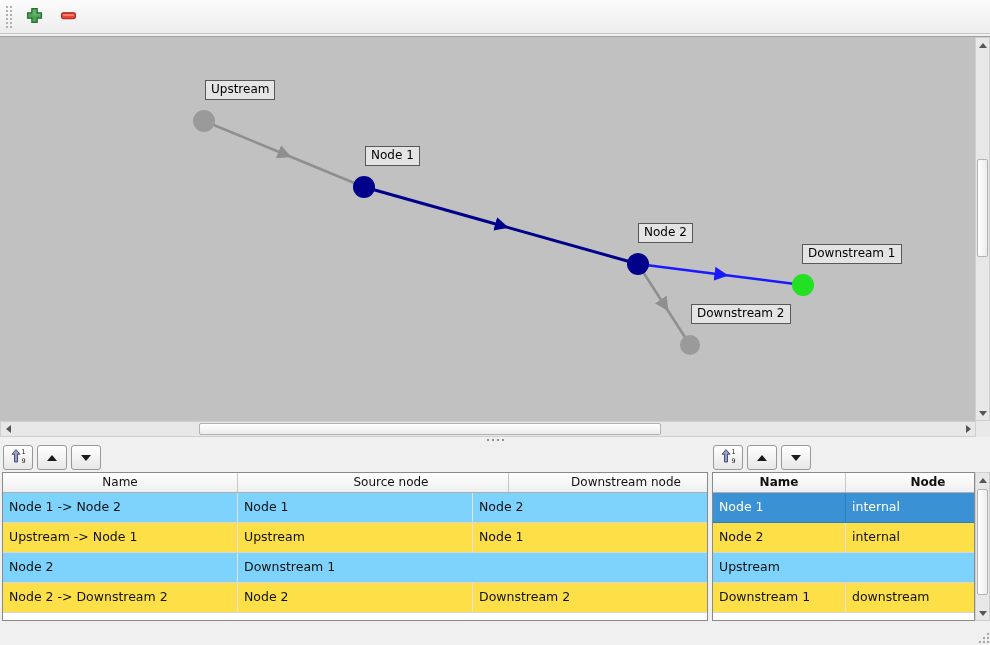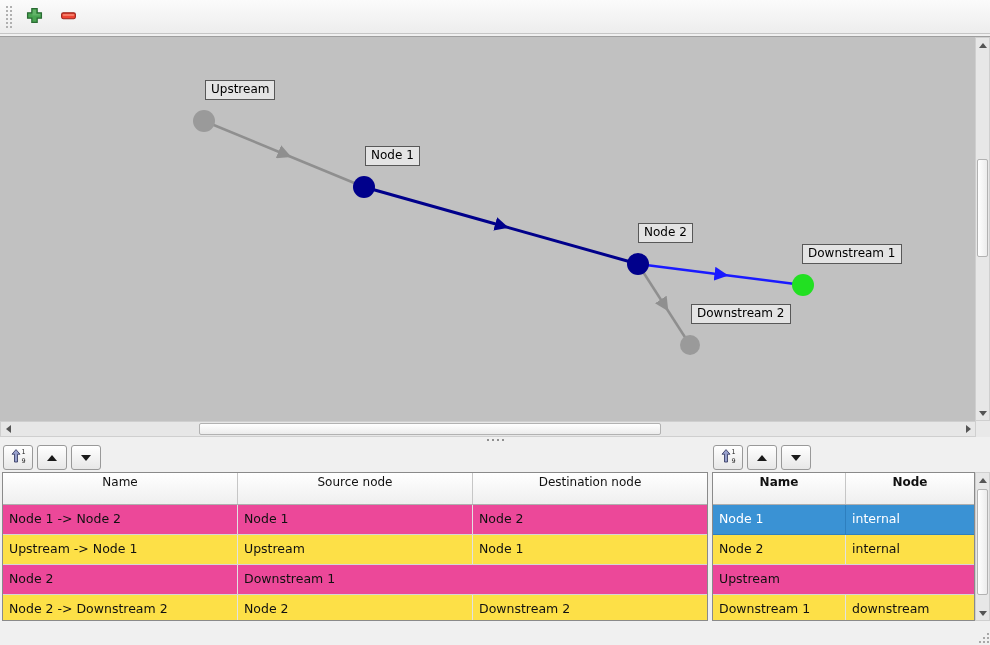--- a/index.html
+++ b/index.html
@@ -48,25 +48,25 @@
   .tool-group.right-tools { left:713px; }
   .sm-btn { width:30px; height:25px; border:1px solid #999; border-radius:3px; background:linear-gradient(#ffffff,#e7e7e7); display:flex; align-items:center; justify-content:center; }
   .tri-black-up { width:0;height:0;border-left:5px solid transparent;border-right:5px solid transparent;border-bottom:6px solid #1a1a1a; }
   .tri-black-down { width:0;height:0;border-left:5px solid transparent;border-right:5px solid transparent;border-top:6px solid #1a1a1a; }
 
   
   .tables-row { position:relative; height:149px; }
   .dtable { position:absolute; top:0; height:149px; background:#fff; border:1px solid #8a8a8a; overflow:hidden; }
   .dtable.left { left:2px; width:706px; }
   .dtable.right { left:712px; width:263px; }
-  .thead { display:grid; height:32px; background:linear-gradient(#ffffff,#efefef); border-bottom:1px solid #aeaeae; }
+  .thead { display:grid; height:20px; background:linear-gradient(#ffffff,#efefef); border-bottom:1px solid #aeaeae;gap:36px; }
   .th { font-size:12px; text-align:center; line-height:19px; border-right:1px solid #c6c6c6; overflow:hidden; }
   .th:last-child { border-right:none; }
   .dtable.right .th { font-weight:bold; }
-  .trow { display:grid; height:30px; border-bottom:1px solid #d6d6d6; background:#ec4899; }
+  .trow { display:grid; height:30px; border-bottom:1px solid #d6d6d6; background:#7dd3fc; }
   .trow.alt { background:#fde047; }
   .td { padding:0 6px; line-height:28px; font-size:12.5px; border-right:1px solid #e2e2e2; white-space:nowrap; overflow:hidden; }
   .td:last-child { border-right:none; }
   .cols3 { grid-template-columns:235px 235px 1fr; }
   .cols2 { grid-template-columns:133px 1fr; }
   .trow.selected { background:#3a92d4; color:#fff; border-bottom:1px solid #2d7fbf; }
   .trow.selected .td { border-right-color:#2d7fbf; }
   .sb-table { left:975px; top:0; width:15px; height:149px; }
   .sb-table .sb-btn { left:0; width:13px; height:14px; }
   .sb-table .sb-btn.up { top:0; } .sb-table .sb-btn.down { bottom:0; }
@@ -192,21 +192,21 @@
       </button>
   </div>
 </div>
 
 <div class="tables-row">
 
   <div class="dtable left">
     <div class="thead cols3">
       <div class="th">Name</div>
       <div class="th">Source node</div>
-      <div class="th">Destination node</div>
+      <div class="th">Downstream node</div>
     </div>
     <div class="trow cols3">
       <div class="td">Node 1 -&gt; Node 2</div>
       <div class="td">Node 1</div>
       <div class="td">Node 2</div>
     </div>
     <div class="trow cols3 alt">
       <div class="td">Upstream -&gt; Node 1</div>
       <div class="td">Upstream</div>
       <div class="td">Node 1</div>

